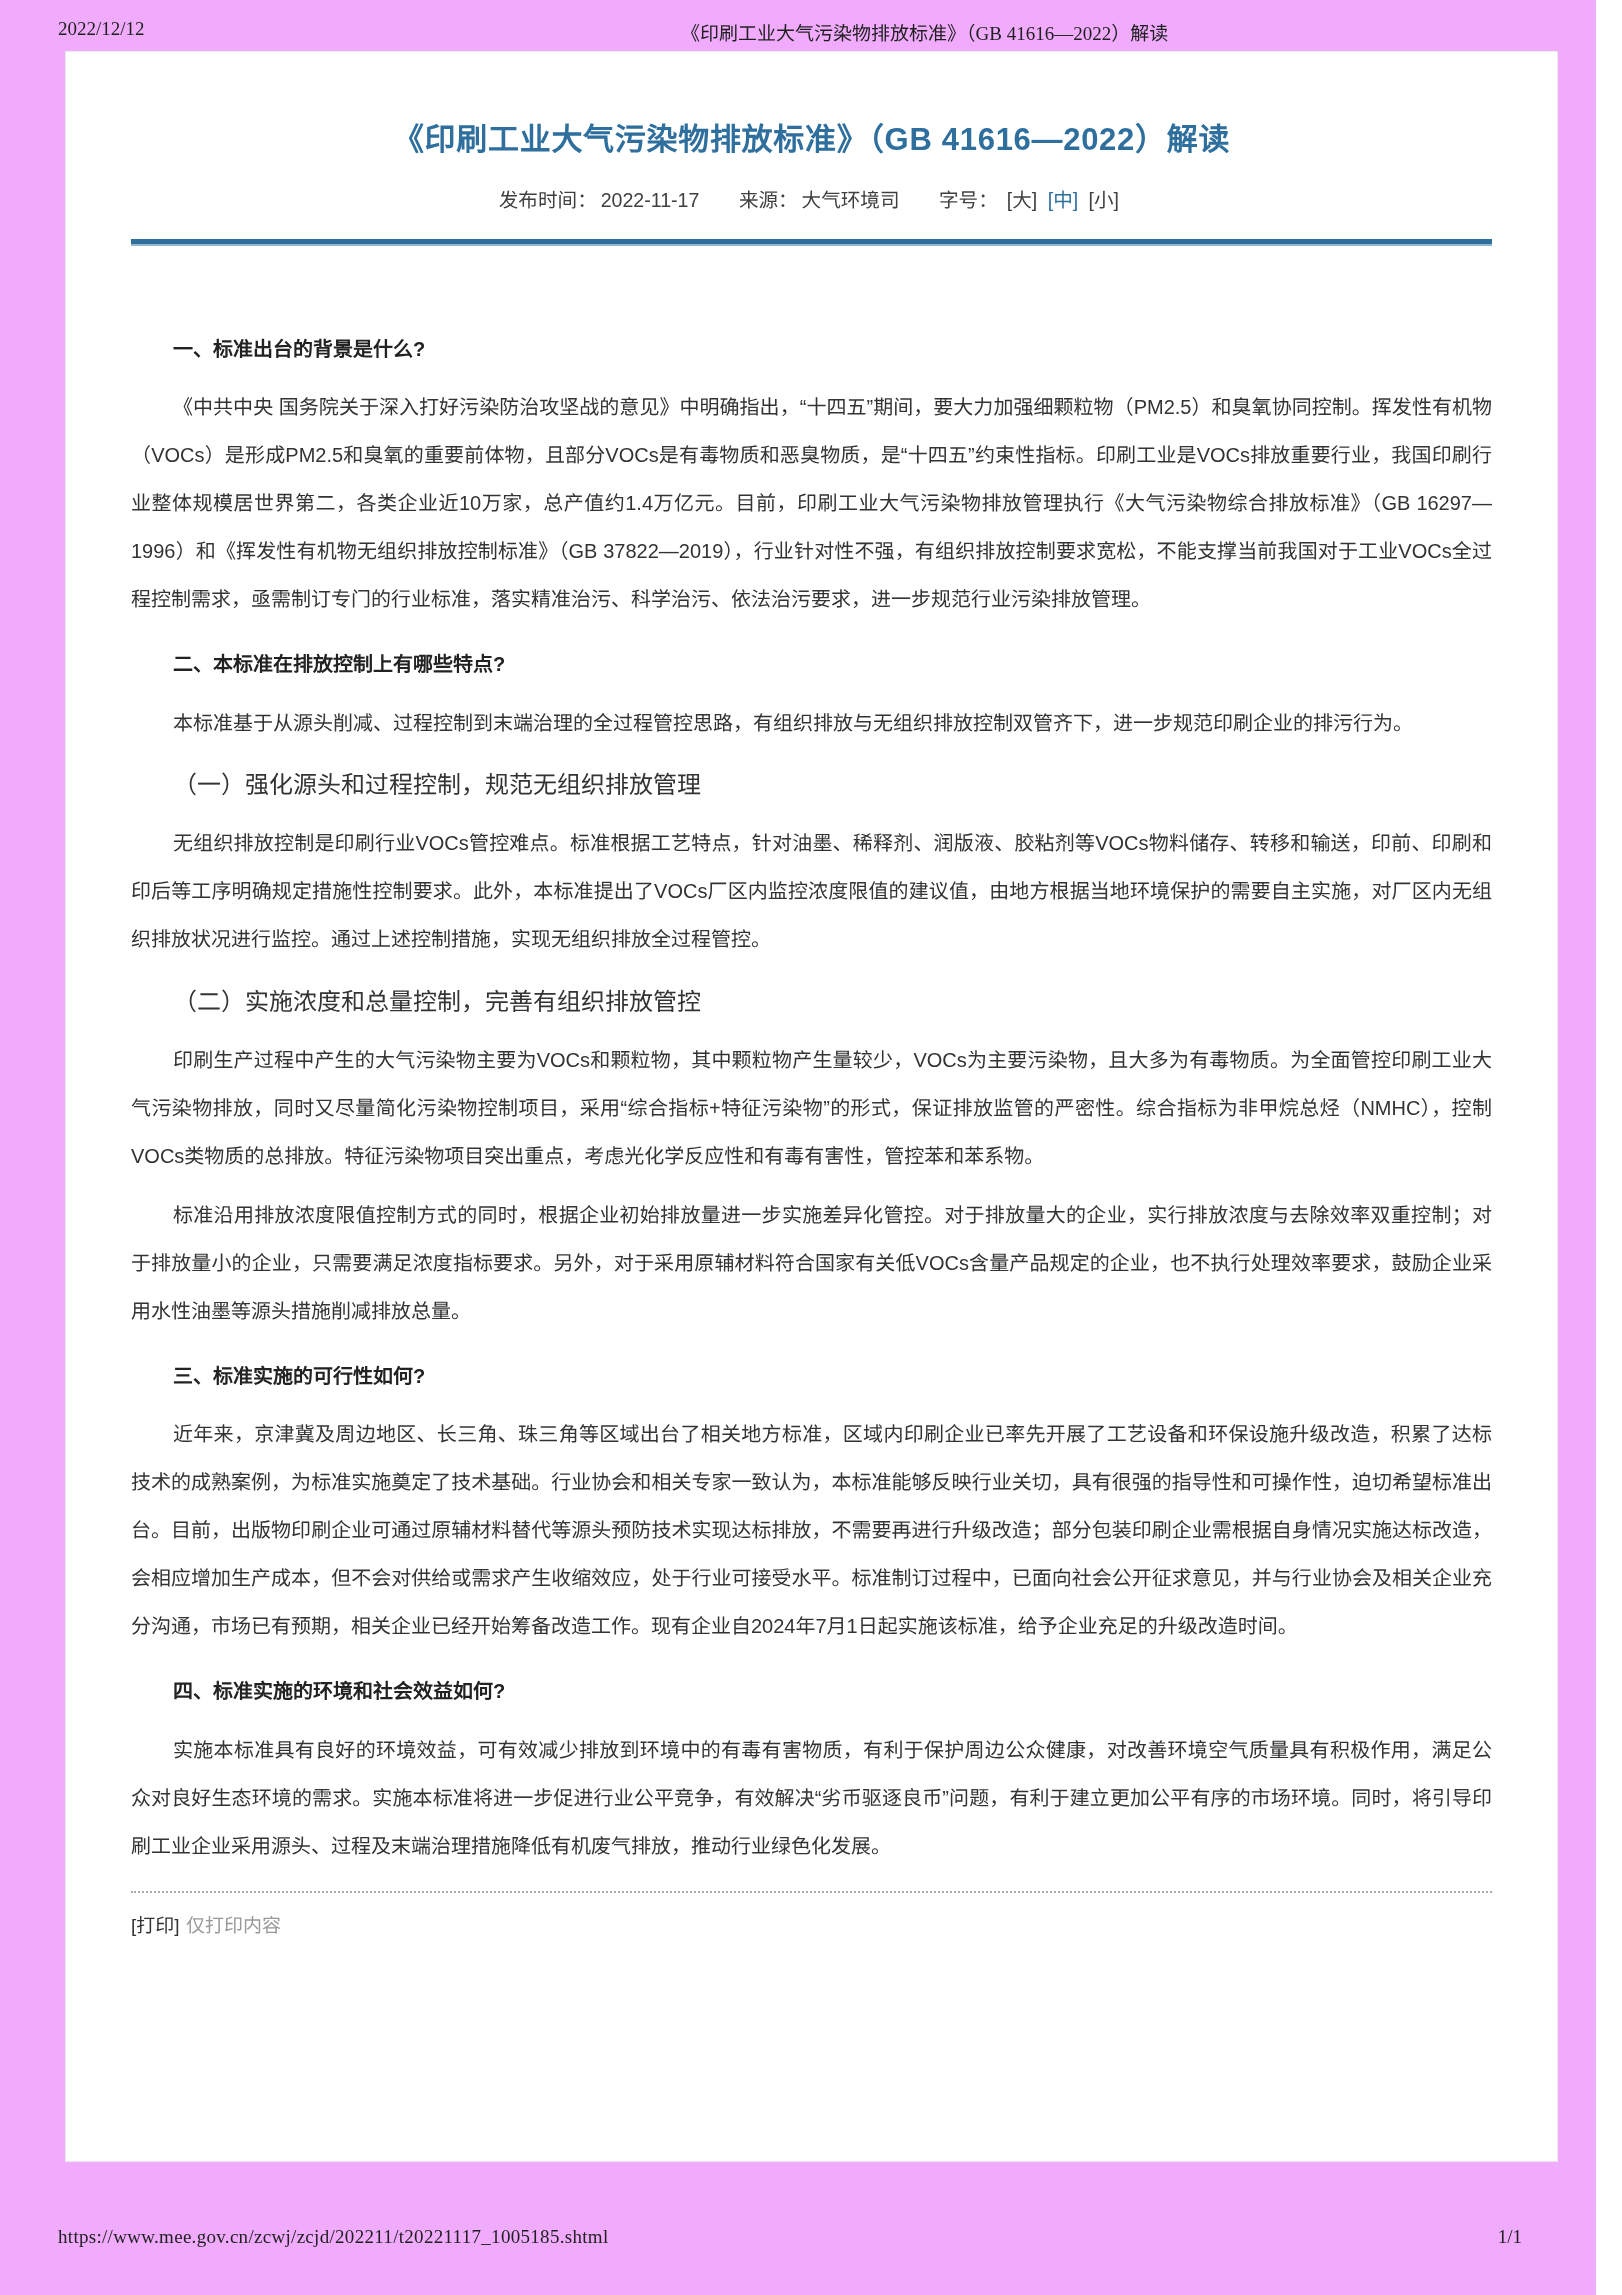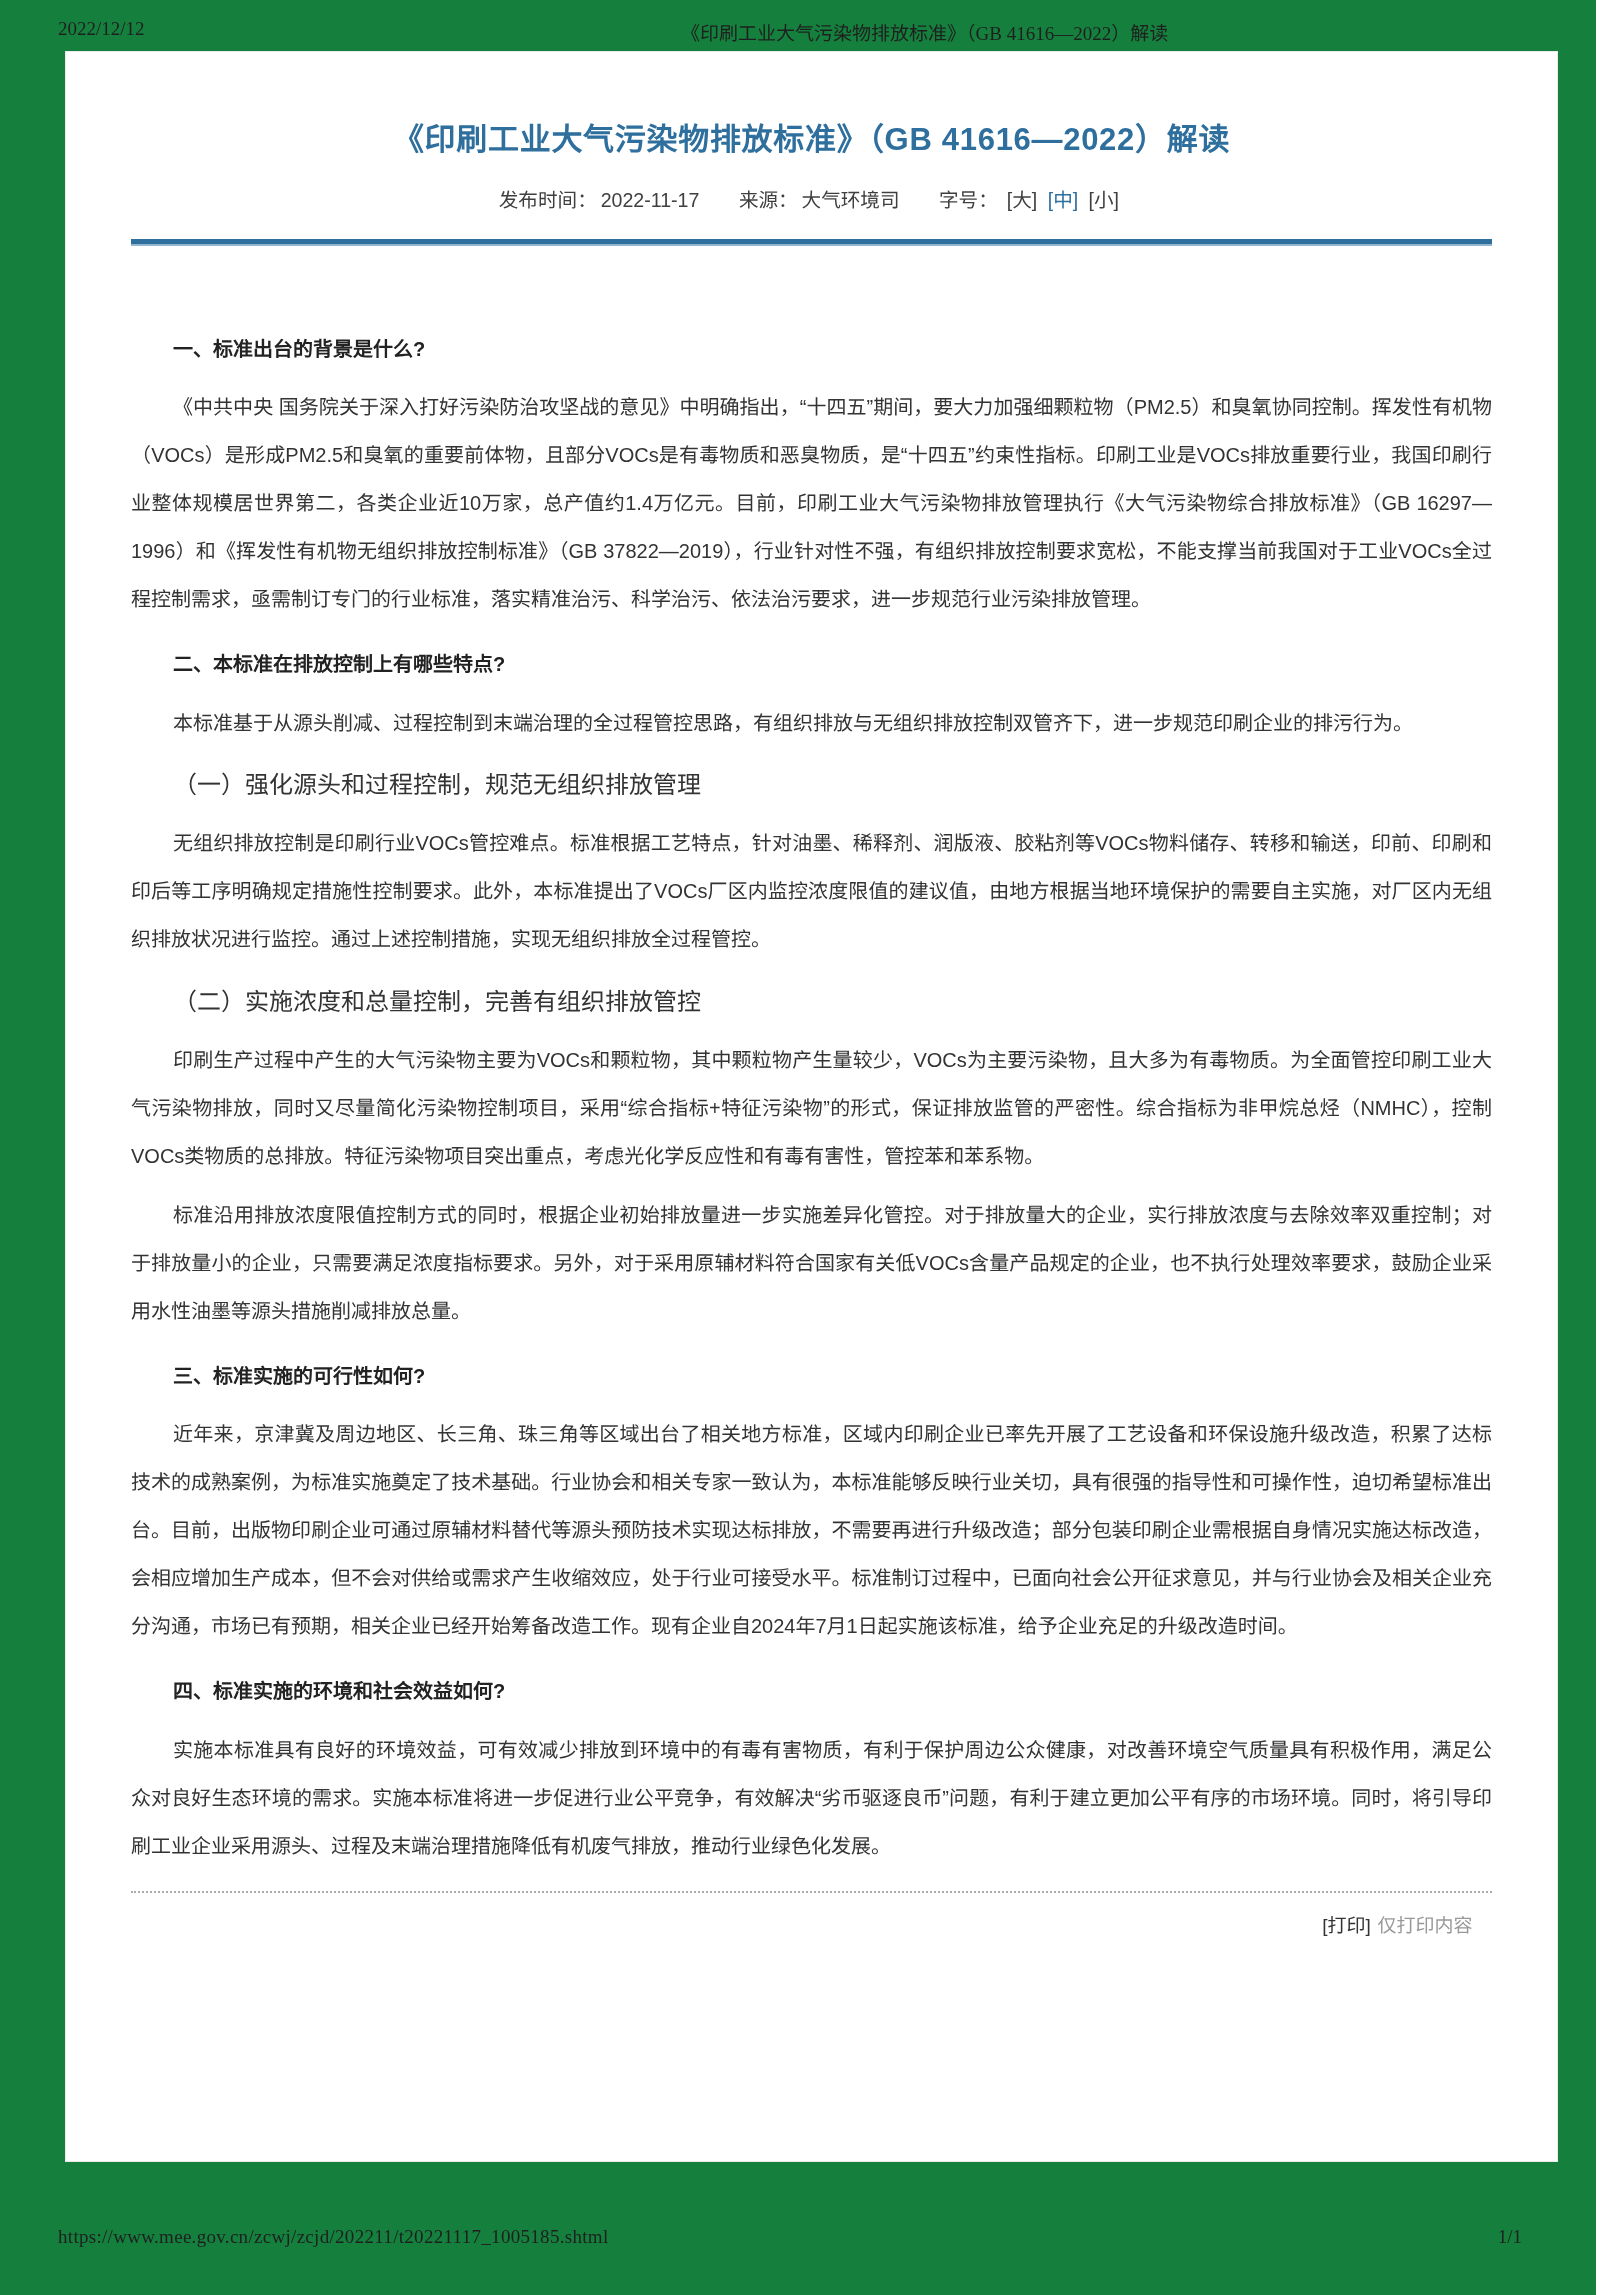--- a/index.html
+++ b/index.html
@@ -1,19 +1,19 @@
 <!DOCTYPE html>
 <html lang="zh-CN" style="--accent: #2e6f9e;font-size:10.5px"><head>
 <meta charset="utf-8">
 <style>
   html,body { margin:0; padding:0; background:#ffffff; }
   .page {
     position:relative;
     width:1596px; height:2295px;
-    background:#15803d;
+    background:#f0abfc;
     font-family:"Liberation Sans","DejaVu Sans",sans-serif;
     overflow:hidden;
   }
   
   .print-header, .print-footer {
     position:absolute; left:58px; right:58px;
     font-family:"Liberation Serif","DejaVu Serif",serif;
     font-size:19px; color:#1f1f1f;
   }
   .print-header { top:18.3px; }
@@ -68,21 +68,21 @@
   .article-body h3.blk { font-size:24px; font-weight:normal; }
   .article-body .blk + h3.blk { margin-top:14.4px; }
 
   .dotted-divider {
     margin-top:21px;
     border:0;
     border-top:2.6px dotted #ababab;
   }
   .print-actions {
     margin-top:17px;
-    text-align:right;
+    text-align:left;
     padding-right:19.6px;
     font-size:19px;
   }
   .print-link { color:#333333; cursor:pointer; }
   .print-note { color:#999999; margin-left:6.5px; }
 </style>
 </head>
 <body>
 
 <div class="page">

